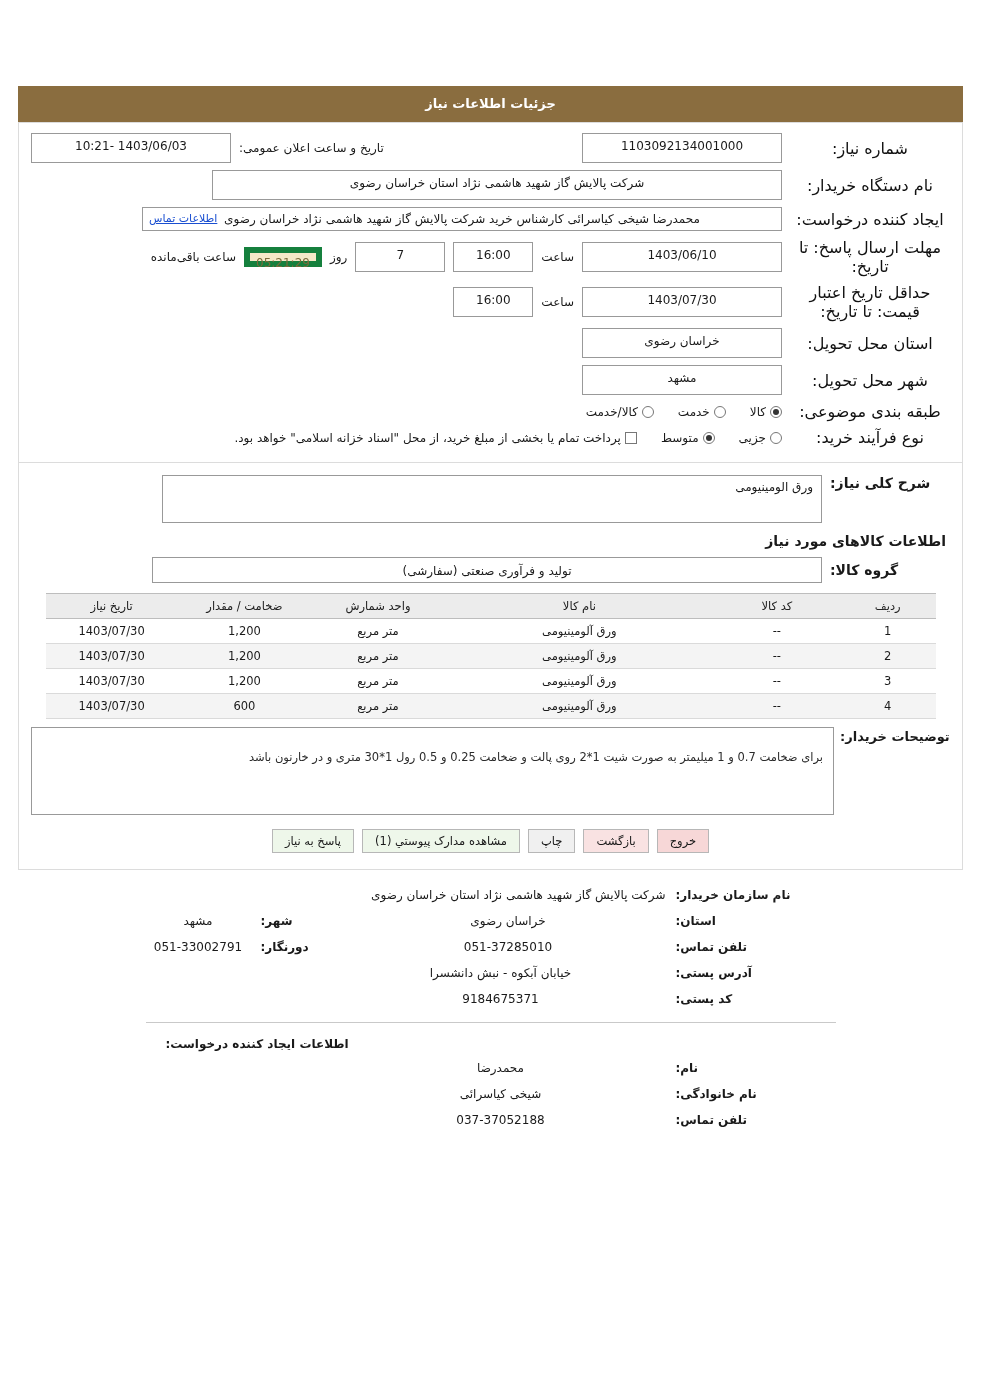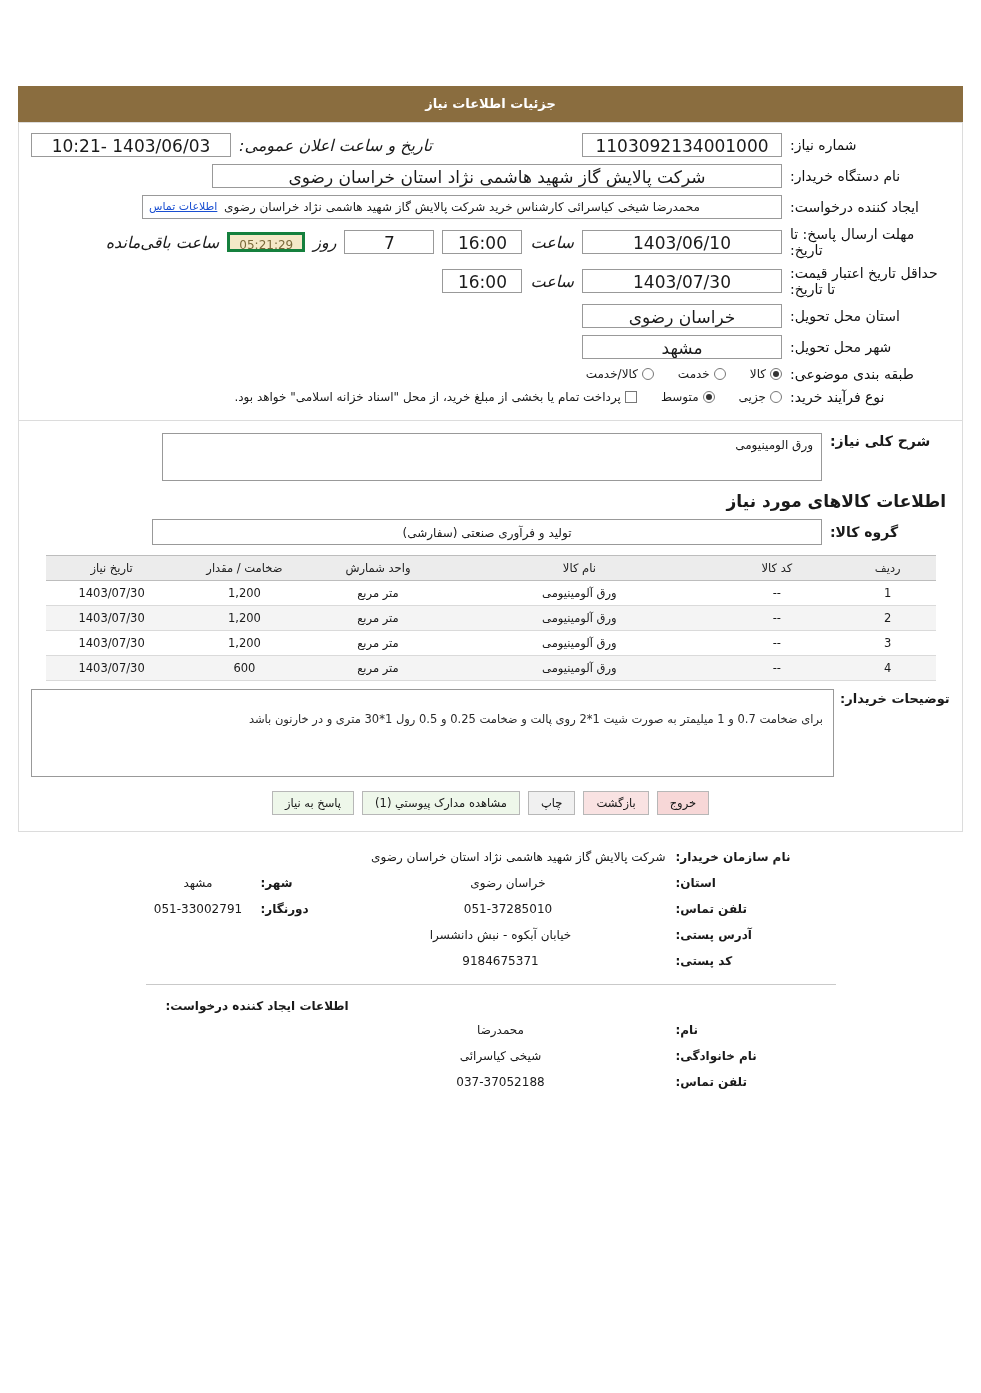--- a/index.html
+++ b/index.html
@@ -81,53 +81,52 @@
   .panel.p1 { padding: 10px 12px 8px 12px; }
   .panel.p2 { padding: 12px 12px 10px 12px; border-top: none; }
 
   .row {
     display: flex;
     align-items: center;
     margin-bottom: 7px;
   }
   .lbl {
     width: 160px;
-    text-align: left;
+    text-align: center;
     padding-left: 8px;
-    font-size: 14px;
+    font-size: 16px;
     color: #111;
     flex: none;
   }
   .field {
     border: 1px solid #999;
     background: #fff;
-    height: 24px;
+    height: 30px;
     line-height: 24px;
     text-align: center;
-    font-size: 17px;
+    font-size: 12px;
     box-sizing: border-box;
     overflow: hidden;
     white-space: nowrap;
   }
   .f-num { width: 200px; }
   .f-org { width: 570px; }
   .f-date { width: 200px; }
   .f-time { width: 80px; }
   .f-days { width: 90px; }
   .f-prov { width: 200px; }
   .spacer8 { width: 8px; flex: none; }
   .mini-lbl {
-    font-size: 16px;
+    font-size: 12px;
     padding: 0 8px;
     white-space: nowrap;
-    font-style: italic;
   }
   .timer {
     background: #f5e9c8;
-    border: 3px solid #15803d;
+    border: 6px solid #15803d;
     width: 78px;
     height: 20px;
     line-height: 20px;
     text-align: center;
     font-size: 12px;
     color: #7a6a3a;
     box-sizing: border-box;
   }
   .link-blue {
     color: #1a4fd1;
@@ -194,21 +193,21 @@
     border: 1px solid #999;
     width: 660px;
     height: 48px;
     padding: 4px 8px;
     font-size: 12px;
     box-sizing: border-box;
     text-align: right;
     background: #fff;
   }
   .sub-title {
-    font-size: 17px;
+    font-size: 14px;
     font-weight: bold;
     text-align: right;
     margin: 10px 4px 8px 0;
   }
   .f-group {
     width: 670px;
     border: 1px solid #999;
     height: 26px;
     line-height: 26px;
     text-align: center;

